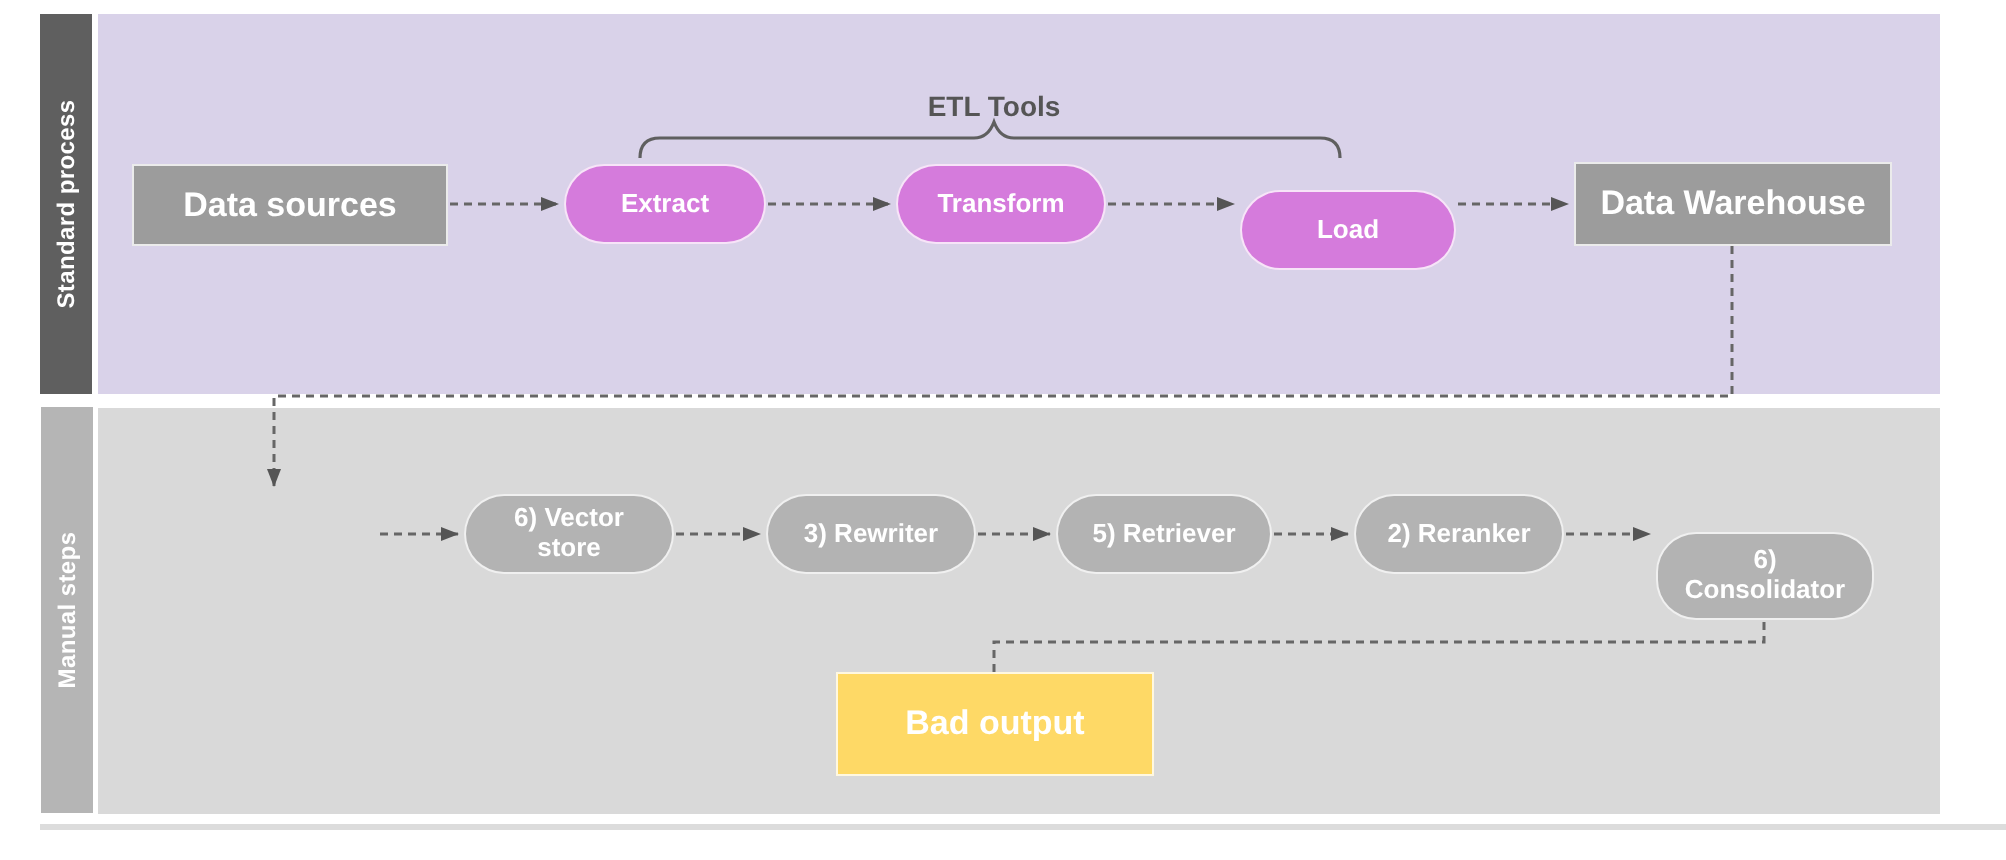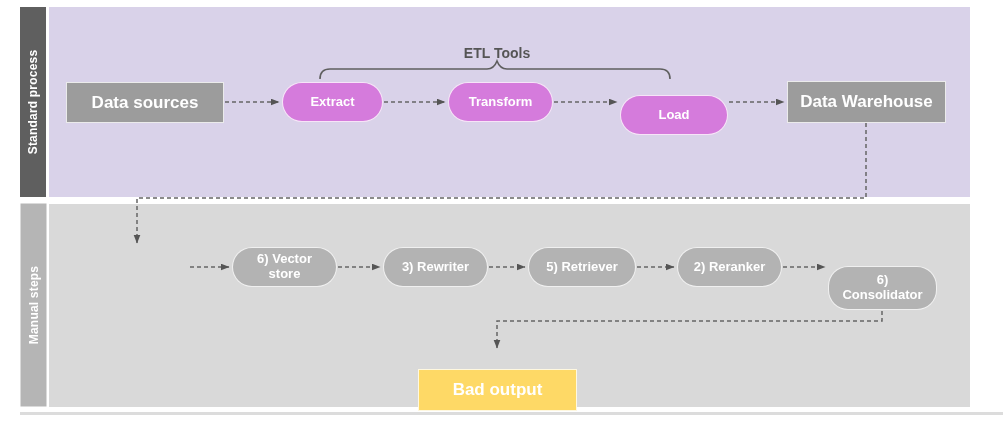--- a/index.html
+++ b/index.html
@@ -29,21 +29,21 @@
   .ex{left:282px;top:82px;width:101px;height:40px;}
   .tr{left:448px;top:82px;width:105px;height:40px;}
   .ld{left:620px;top:82px;width:108px;height:40px;margin-top:13px;}
   .dw{left:787px;top:81px;width:159px;height:42px;}
   .s1{left:84px;top:247px;width:105px;height:40px;}
   .s2{left:232px;top:247px;width:105px;height:40px;}
   .s3{left:383px;top:247px;width:105px;height:40px;}
   .s4{left:528px;top:247px;width:108px;height:40px;}
   .s5{left:677px;top:247px;width:105px;height:40px;}
   .s6{left:828px;top:245px;width:109px;height:44px;margin-top:21px;}
-  .bo{left:418px;top:369px;width:159px;height:42px;}
+  .bo{left:418px;top:336px;width:159px;height:52px;}
 
   .etl-label{position:absolute;left:437px;top:45px;width:120px;text-align:center;
     color:#555555;font-weight:bold;font-size:14px;}
 
   .connector-layer{position:absolute;left:0;top:0;width:1003px;height:430px;pointer-events:none;}
 
   .bottom-rule{position:absolute;left:20px;top:412px;width:983px;height:3px;background:#dcdcdc;}
 </style>
 </head>
 <body>

